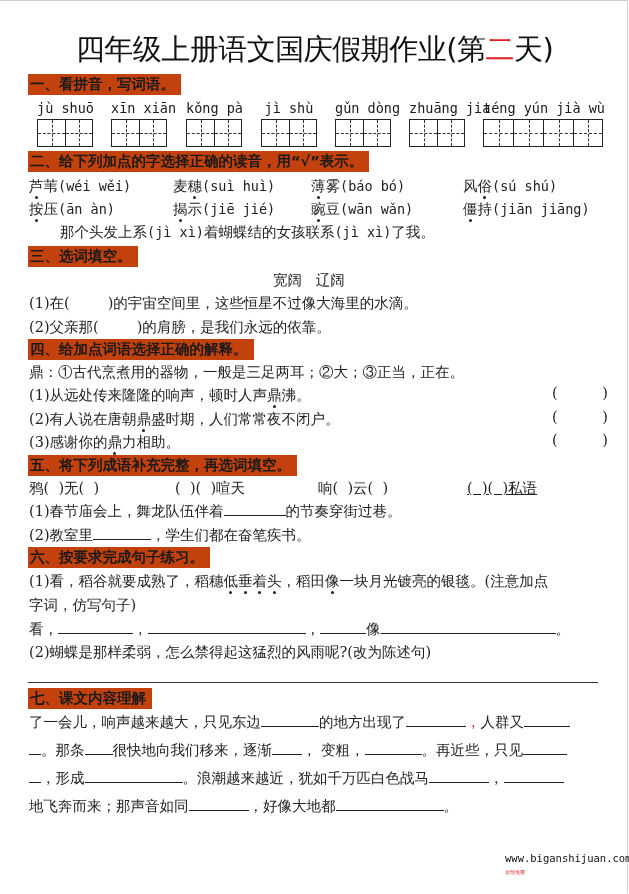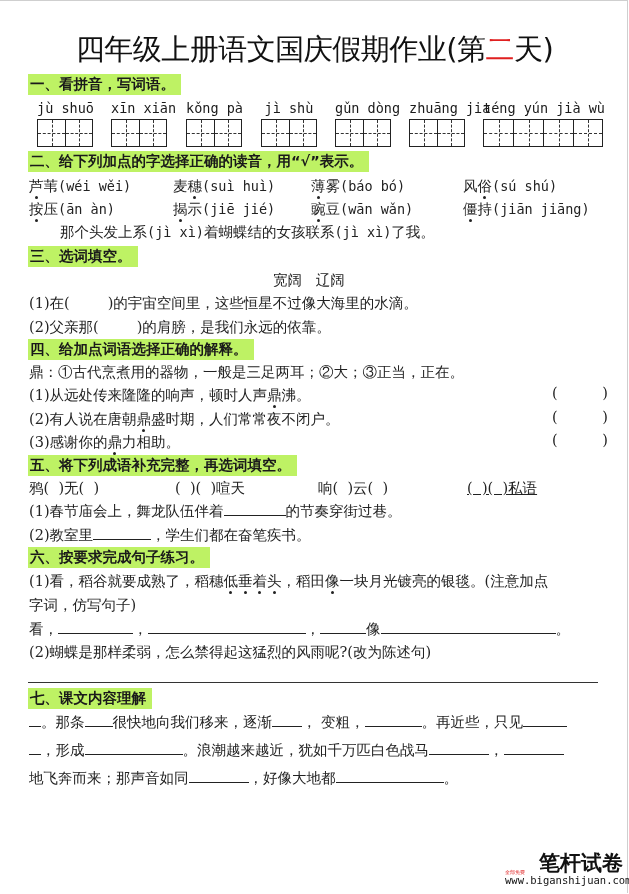--- a/index.html
+++ b/index.html
@@ -13,21 +13,21 @@
     border-top: 1px solid #cfcfcf; border-right: 1px solid #cfcfcf;
   }
   .title {
     position: absolute; left: 0; top: 30px; width: 629px; text-align: center;
     font-family: "DejaVu Sans", "Liberation Sans", sans-serif;
     font-size: 29px; letter-spacing: -0.5px; color: #111;
   }
   .title .red { color: #e02020; }
   .sec-head {
     position: absolute; left: 28px; height: 21px; line-height: 21px;
-    background: #bef264; padding: 0 6px 0 2px;
+    background: #c2410c; padding: 0 6px 0 2px;
     font-family: "DejaVu Sans", "Liberation Sans", sans-serif;
     font-size: 14.5px; font-weight: bold; color: #1a1a1a; white-space: nowrap;
   }
   .line {
     position: absolute; left: 29px; font-size: 14.5px; line-height: 20px;
     white-space: nowrap; color: #222;
   }
   .py { font-family: "DejaVu Sans Mono", "Liberation Mono", monospace; font-size: 13.5px; }
   .dot { position: relative; display: inline-block; }
   .dot::after {
@@ -172,22 +172,22 @@
 
 <div class="sec-head" style="top:547px">六、按要求完成句子练习。</div>
 <div class="line" style="top:571px"><span>(1)看，稻谷就要成熟了，稻穗</span><span class="dot">低</span><span class="dot">垂</span><span class="dot">着</span><span class="dot">头</span><span>，稻田</span><span class="dot">像</span><span>一块月光镀亮的银毯。(注意加点</span></div>
 <div class="line" style="top:595px">字词，仿写句子)</div>
 <div class="line" style="top:619px"><span>看，</span><span class="blank" style="width:75px"></span><span>，</span><span class="blank" style="width:158px"></span><span>，</span><span class="blank" style="width:46px"></span><span>像</span><span class="blank" style="width:175px"></span><span>。</span></div>
 <div class="line" style="top:642px">(2)蝴蝶是那样柔弱，怎么禁得起这猛烈的风雨呢?(改为陈述句)</div>
 <div class="hr"></div>
 
 <div class="sec-head" style="top:688px">七、课文内容理解</div>
 <div class="para" style="top:708px">
+  <div><span>了一会儿，响声越来越大，只见东边</span><span class="blank" style="width:58px"></span><span>的地方出现了</span><span class="blank" style="width:60px"></span><span class="red-comma">，</span><span>人群又</span><span class="blank" style="width:46px"></span></div>
   <div><span class="blank" style="width:12px"></span><span>。那条</span><span class="blank" style="width:28px"></span><span>很快地向我们移来，逐渐</span><span class="blank" style="width:30px"></span><span>， 变粗，</span><span class="blank" style="width:57px"></span><span>。再近些，只见</span><span class="blank" style="width:44px"></span></div>
   <div><span class="blank" style="width:12px"></span><span>，形成</span><span class="blank" style="width:98px"></span><span>。浪潮越来越近，犹如千万匹白色战马</span><span class="blank" style="width:60px"></span><span>，</span><span class="blank" style="width:60px"></span></div>
   <div><span>地飞奔而来；那声音如同</span><span class="blank" style="width:60px"></span><span>，好像大地都</span><span class="blank" style="width:108px"></span><span>。</span></div>
 </div>
 
 <div class="logo">
   <div class="logo-tag">全部免费</div>
-  <div class="logo-main">笔杆试卷</div>
   <div class="logo-url">www.biganshijuan.com</div>
 </div>
 
 </body></html>

